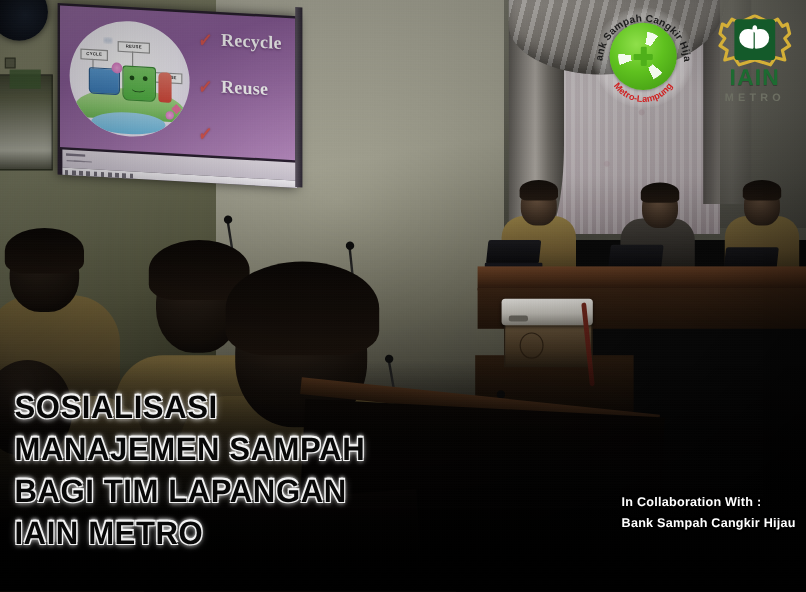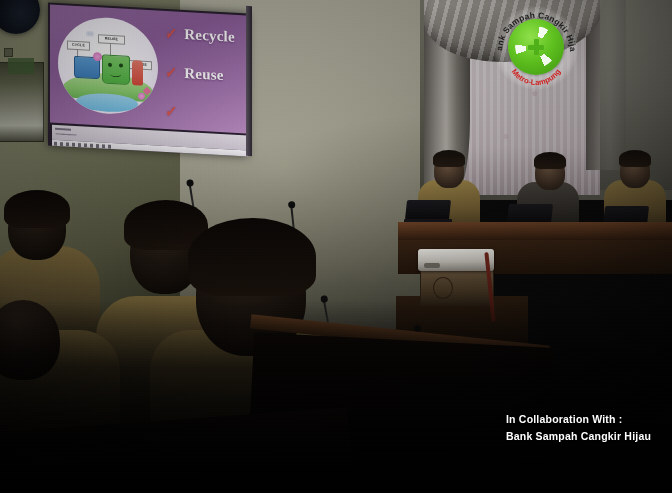--- a/index.html
+++ b/index.html
@@ -352,21 +352,21 @@
     white-space:nowrap;
     text-shadow:
       -1px -1px 0 #f2f2f2, 1px -1px 0 #f2f2f2,
       -1px  1px 0 #f2f2f2, 1px  1px 0 #f2f2f2,
        0   -2px 3px rgba(255,255,255,.75),
        0    2px 4px rgba(255,255,255,.55),
        0    0   7px rgba(255,255,255,.45);
   }
 
   #collab-block{
-    position:absolute;left:506px;top:411px;z-index:40;
+    position:absolute;left:518px;top:411px;z-index:40;
   }
   .collab-line{
     font-family:"Liberation Sans Narrow","Liberation Sans",sans-serif;
     font-weight:bold;
     font-size:10.5px;
     line-height:17px;
     color:#ffffff;
     letter-spacing:.2px;
     white-space:nowrap;
     text-shadow:0 0 2px rgba(0,0,0,.9);
@@ -564,20 +564,26 @@
   </div>
 
   <div class="layer" id="fg-table-edge"></div>
   <div class="layer" id="fg-dark-mass"></div>
   <div class="layer" id="fg-table-left"></div>
 
   <div class="layer" id="shade-bottom"></div>
   <div class="layer" id="vignette"></div>
   <div class="layer" id="grain"></div>
 
+  <div id="title-block">
+    <div class="title-line">SOSIALISASI</div>
+    <div class="title-line">MANAJEMEN SAMPAH</div>
+    <div class="title-line">BAGI TIM LAPANGAN</div>
+    <div class="title-line">IAIN METRO</div>
+  </div>
 
   <div id="collab-block">
     <div class="collab-line">In Collaboration With :</div>
     <div class="collab-line">Bank Sampah Cangkir Hijau</div>
   </div>
 
   <div id="logo-cangkir">
     <div class="ring"></div>
     <div class="disc"></div>
     <div class="arrows"></div>
@@ -589,14 +595,24 @@
       </defs>
       <text font-size="8.4" font-weight="bold" fill="#1c1c1c" letter-spacing="0.2">
         <textPath href="#arcTop" startOffset="50%" text-anchor="middle">Bank Sampah Cangkir Hijau</textPath>
       </text>
       <text font-size="7.6" font-weight="bold" fill="#d01f1f" letter-spacing="0.1">
         <textPath href="#arcBot" startOffset="50%" text-anchor="middle">Metro-Lampung</textPath>
       </text>
     </svg>
   </div>
 
+  <div id="logo-iain">
+    <svg class="orn" viewBox="0 0 62 46">
+      <path d="M31 1 L44 7 L50 4 L54 10 L58 8 L60 16 L56 20 L60 26 L54 30 L56 38 L48 36 L44 42 L31 38 L18 42 L14 36 L6 38 L8 30 L2 26 L6 20 L2 16 L4 8 L8 10 L12 4 L18 7 Z" fill="none" stroke="#d4af37" stroke-width="2.6" stroke-linejoin="round"></path>
+    </svg>
+    <div class="shield"></div>
+    <div class="book"></div>
+    <div class="book-spine"></div>
+    <div class="iain-text">IAIN</div>
+    <div class="metro-text">METRO</div>
+  </div>
 
 </div>
 
 </body></html>

